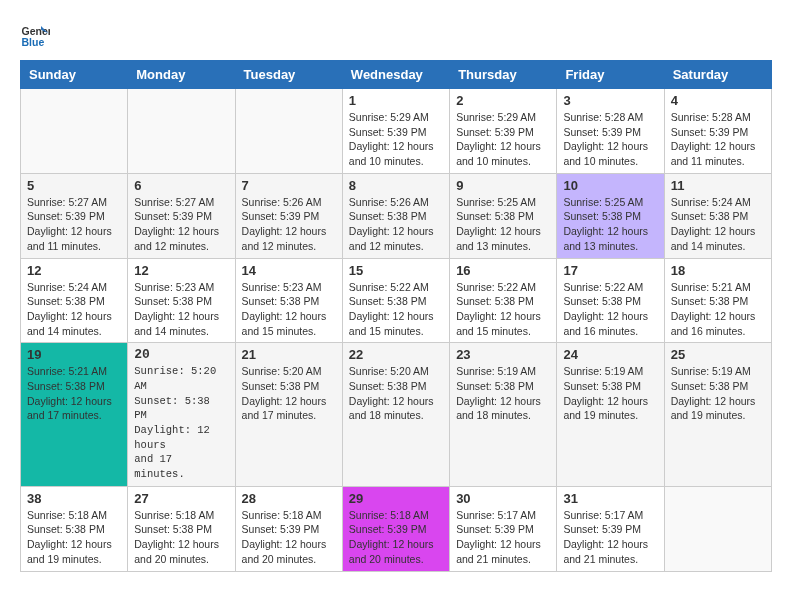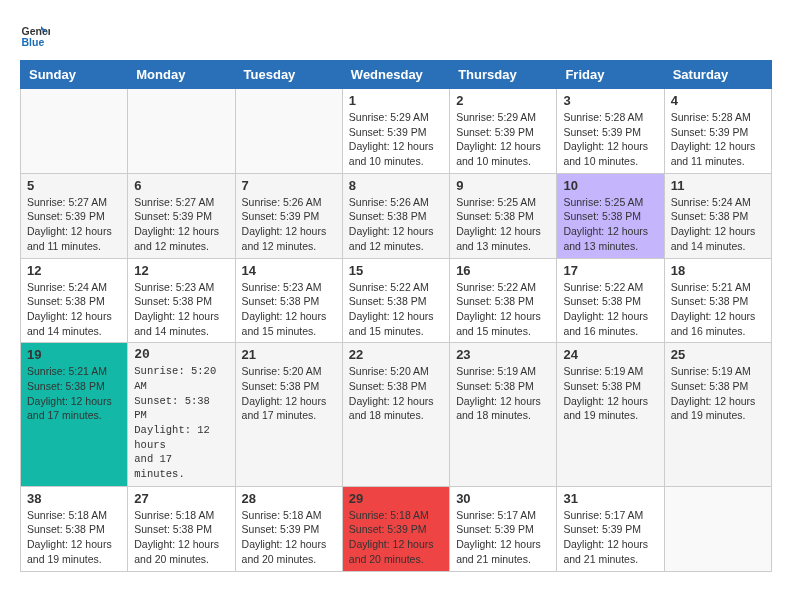--- a/index.html
+++ b/index.html
@@ -315,21 +315,21 @@
 Daylight: 12 hours
 and 20 minutes.</div>
         </td>
         <td style="background-color: rgb(255, 255, 255);">
           <span class="day-num">28</span>
           <div class="day-info" style="white-space: pre-line;">Sunrise: 5:18 AM
 Sunset: 5:39 PM
 Daylight: 12 hours
 and 20 minutes.</div>
         </td>
-        <td style="background-color: #ef4444;">
+        <td style="background-color: #d946ef;">
           <span class="day-num">29</span>
           <div class="day-info" style="white-space: pre-line;">Sunrise: 5:18 AM
 Sunset: 5:39 PM
 Daylight: 12 hours
 and 20 minutes.</div>
         </td>
         <td style="background-color: rgb(255, 255, 255);">
           <span class="day-num">30</span>
           <div class="day-info" style="white-space: pre-line;">Sunrise: 5:17 AM
 Sunset: 5:39 PM

